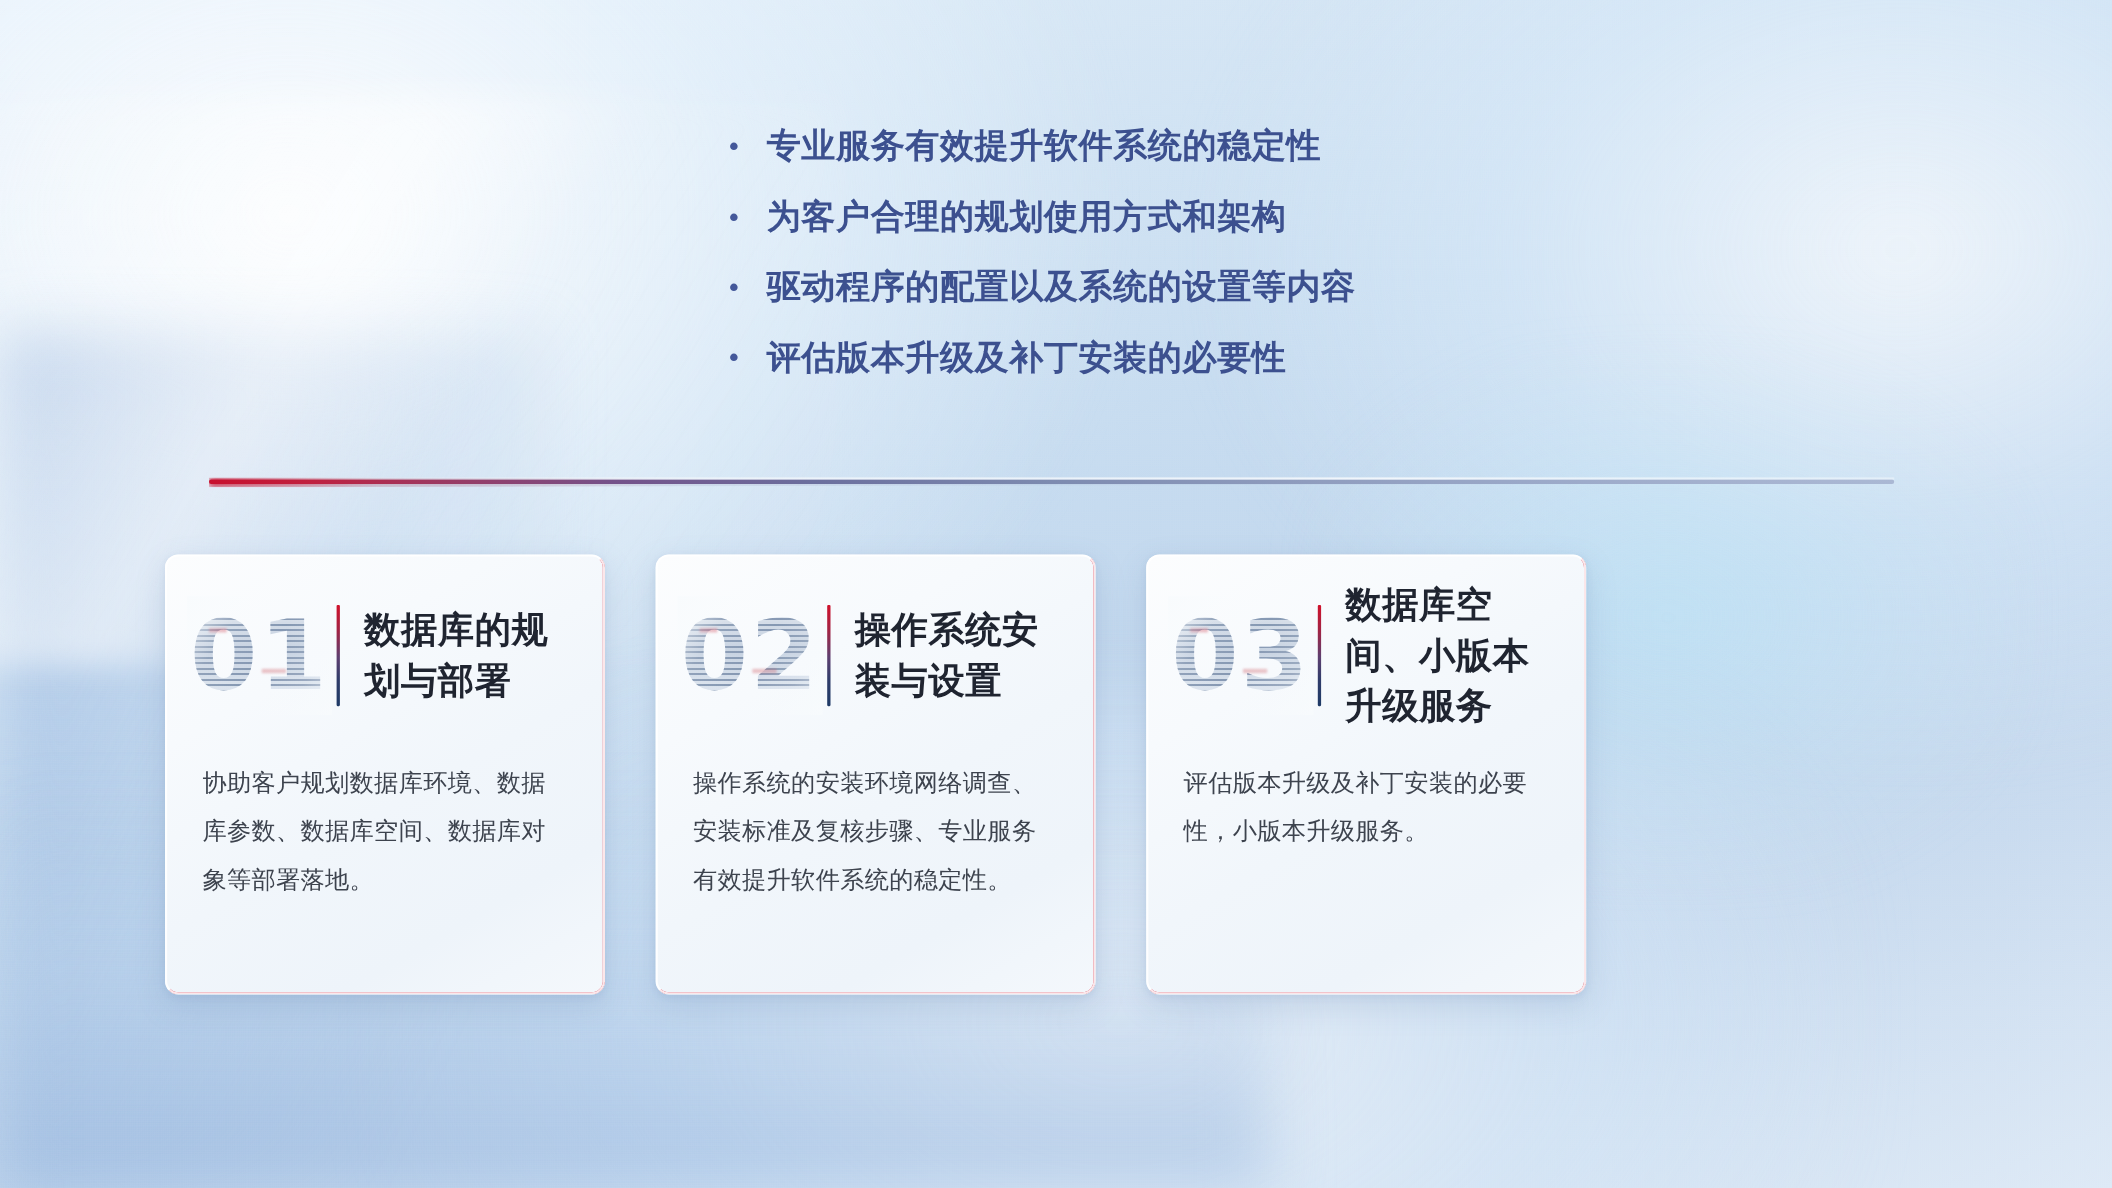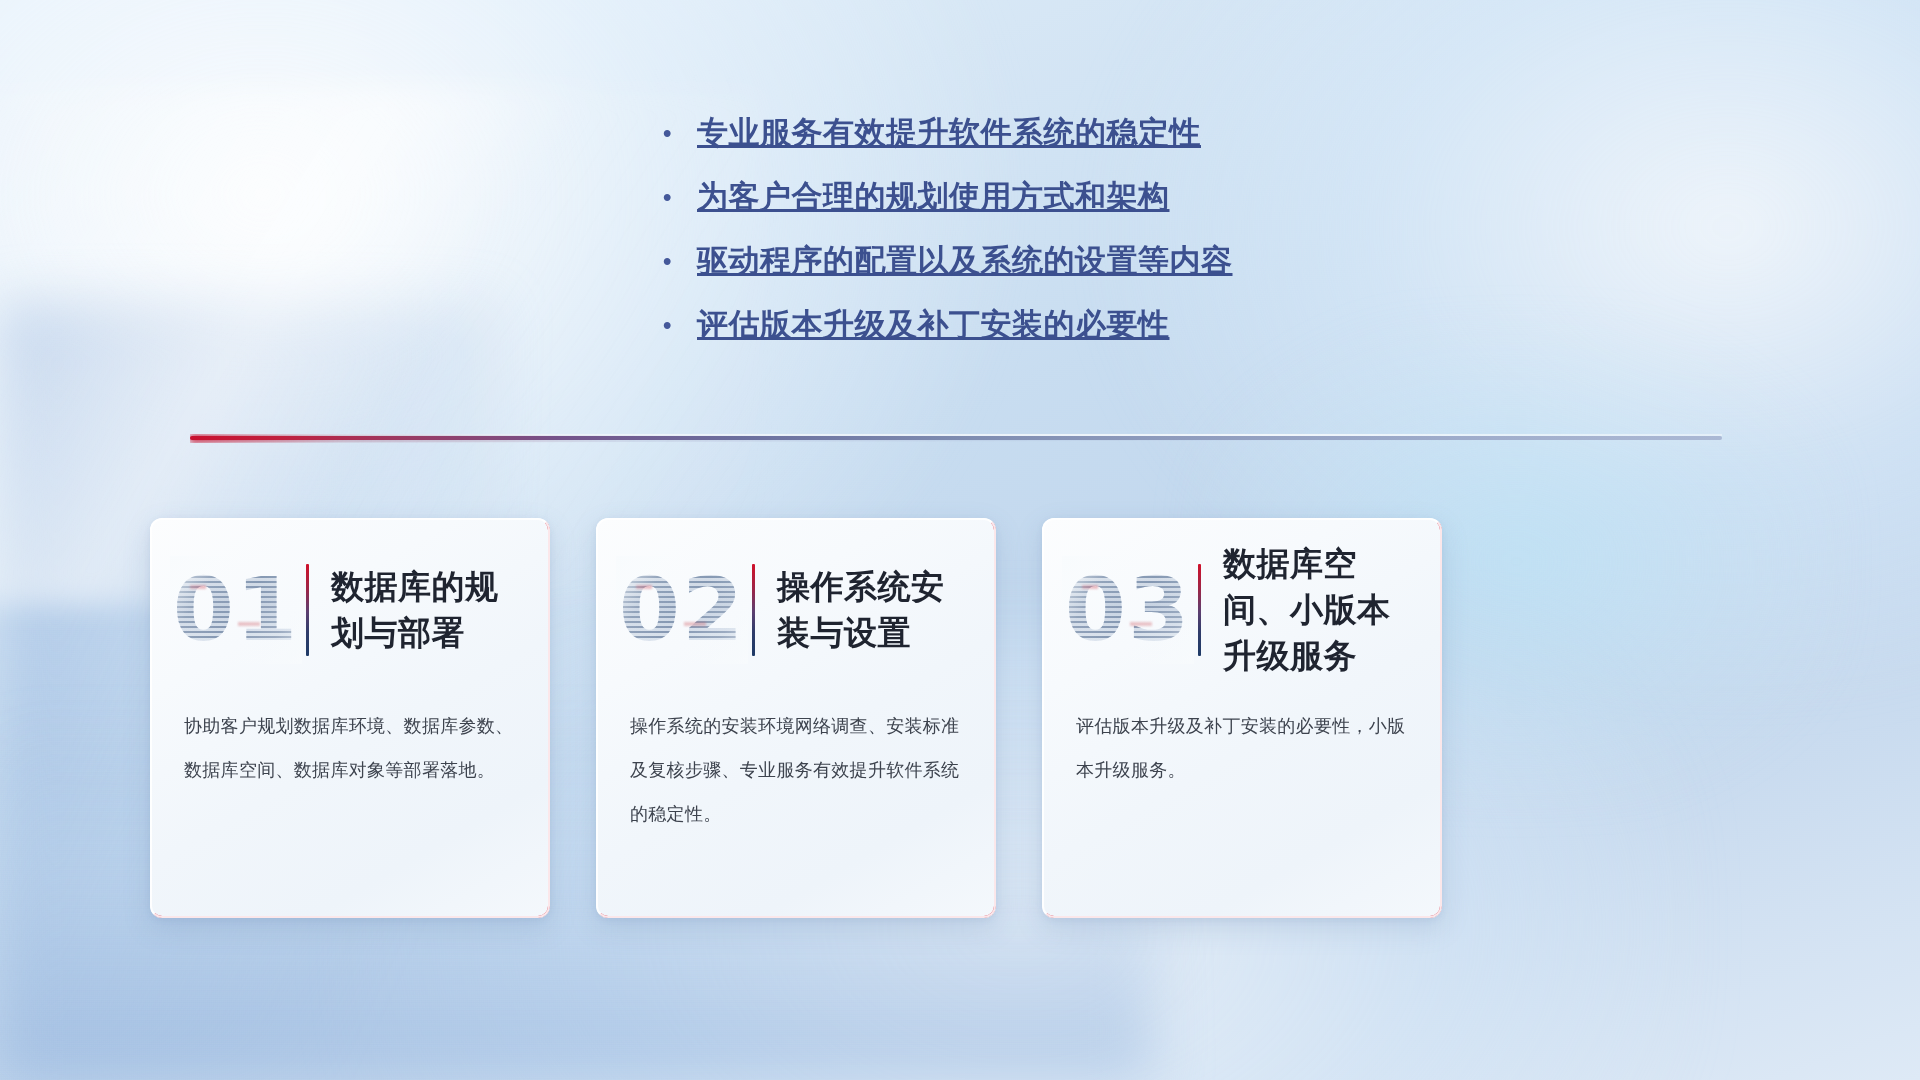--- a/index.html
+++ b/index.html
@@ -79,21 +79,21 @@
     font-weight:600;
   }
   .bullet-dot{
     width:34px;
     flex:0 0 34px;
     font-size:24px;
     line-height:1;
     color:#44589a;
     transform:translateY(-2px);
   }
-  .bullet-text{ white-space:nowrap;text-decoration:underline; }
+  .bullet-text{ white-space:nowrap; }
 
   
   .divider{
     position:absolute;
     left:190px; top:434px;
     width:1532px; height:9px;
   }
   .divider-core{
     position:absolute; left:0; top:2px; width:100%; height:4px;
     background:linear-gradient(90deg,
@@ -108,21 +108,21 @@
     clip-path:polygon(0 0, 100% 38%, 100% 62%, 0 100%);
   }
   .divider-hi{
     position:absolute; left:0; top:0; width:100%; height:2px;
     background:linear-gradient(90deg, rgba(255,255,255,.0) 0%, rgba(255,255,255,.55) 30%, rgba(255,255,255,.75) 70%, rgba(255,255,255,.4) 100%);
   }
 
   
   .cards{
     position:absolute;
-    left:150px; top:518px;
+    left:150px; top:504px;
     display:flex;
     gap:46px;
   }
   .card{
     position:relative;
     width:400px;
     height:400px;
     border-radius:12px;
     background:linear-gradient(150deg, #fcfdfe 0%, #f7fafd 28%, #f1f6fb 55%, #eef4fa 78%, #f4f8fc 100%);
     box-shadow:0 10px 28px rgba(90,120,165,.18), 0 2px 6px rgba(90,120,165,.10);
@@ -205,21 +205,21 @@
     flex:1;
     font-size:33px;
     line-height:46px;
     font-weight:700;
     color:#1f2430;
     letter-spacing:.5px;
   }
   .card-body{
     position:relative;
     padding:36px 34px 0 34px;
-    font-size:18px;
+    font-size:22px;
     line-height:44px;
     color:#3d434e;
     letter-spacing:.3px;
   }
 </style>
 </head>
 <body>
 
 <div id="bg">
   <div class="bg-base"></div>

